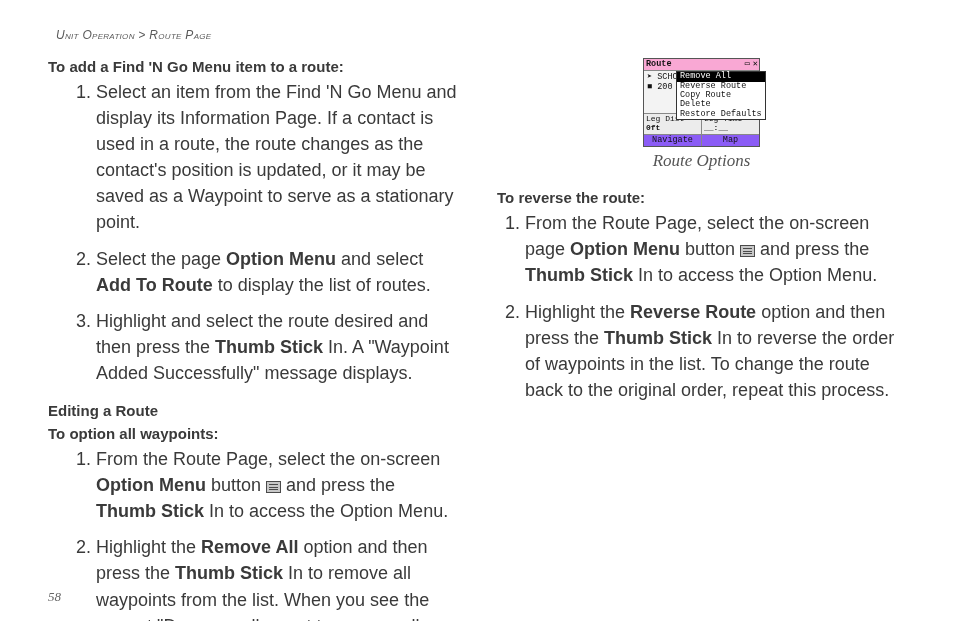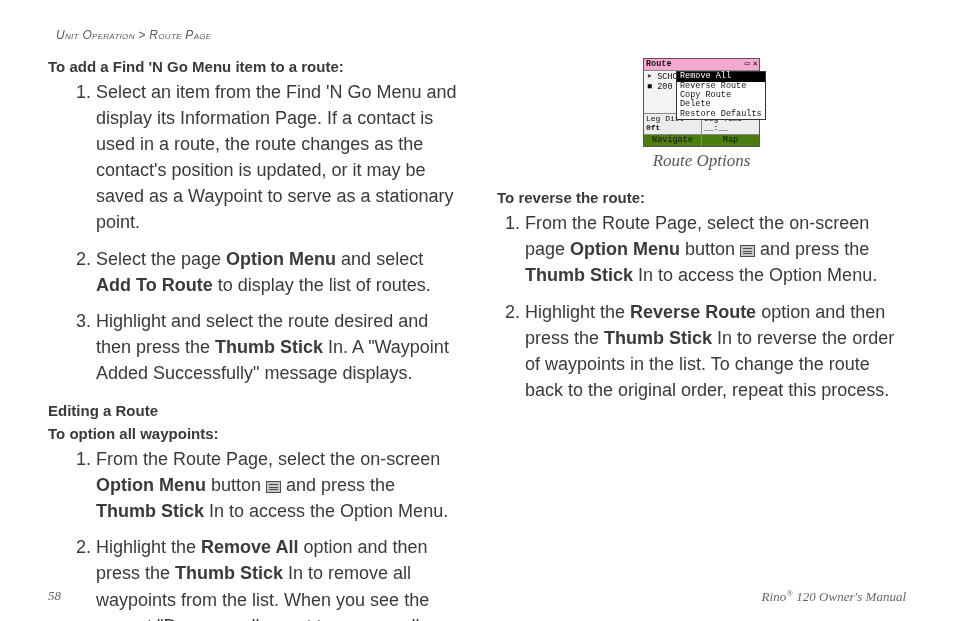--- a/index.html
+++ b/index.html
@@ -109,35 +109,35 @@
     padding:0;
   }
   .mini .menu div{padding:0 3px;white-space:nowrap}
   .mini .menu .sel{background:#000;color:#fff}
   .mini .stats{
     display:flex;border-top:1px solid #888;
   }
   .mini .stats>div{flex:1;padding:1px 2px;border-right:1px solid #888;font-size:8px}
   .mini .stats>div:last-child{border-right:0}
   .mini .tabs{
-    display:flex;border-top:1px solid #888;background:#4d7c0f;
+    display:flex;border-top:1px solid #888;background:#8b5cf6;
   }
   .mini .tabs>div{flex:1;text-align:center;padding:1px 0;border-right:1px solid #888;font-size:8.5px}
   .mini .tabs>div:last-child{border-right:0}
   .caption{
     text-align:center;
     font-style:italic;
     font-size:17px;
     color:#555;
     margin:4px 0 18px 0;
     font-family:"Times New Roman",serif;
   }
   .footer{
     position:absolute;
-    left:48px;right:48px;bottom:16px;
+    left:48px;right:58px;bottom:16px;
     display:flex;justify-content:space-between;
     font-style:italic;
     font-size:13px;
     color:#666;
     font-family:"Times New Roman",serif;
   }
   .footer .brand sup{font-size:.7em}
 </style>
 </head>
 <body>
@@ -209,15 +209,14 @@
         </li>
         <li>
           <span>Highlight the </span><span class="b">Reverse Route</span><span> option and then press the </span><span class="b">Thumb Stick</span><span> In to reverse the order of waypoints in the list. To change the route back to the original order, repeat this process.</span>
         </li>
       </ol>
     </div>
   </div>
 
   <div class="footer">
     <span>58</span>
-    <span class="brand"><span>Rino</span><sup>®</sup><span> 120 Owner's Manual</span></span>
   </div>
 </div>
 
 </body></html>

